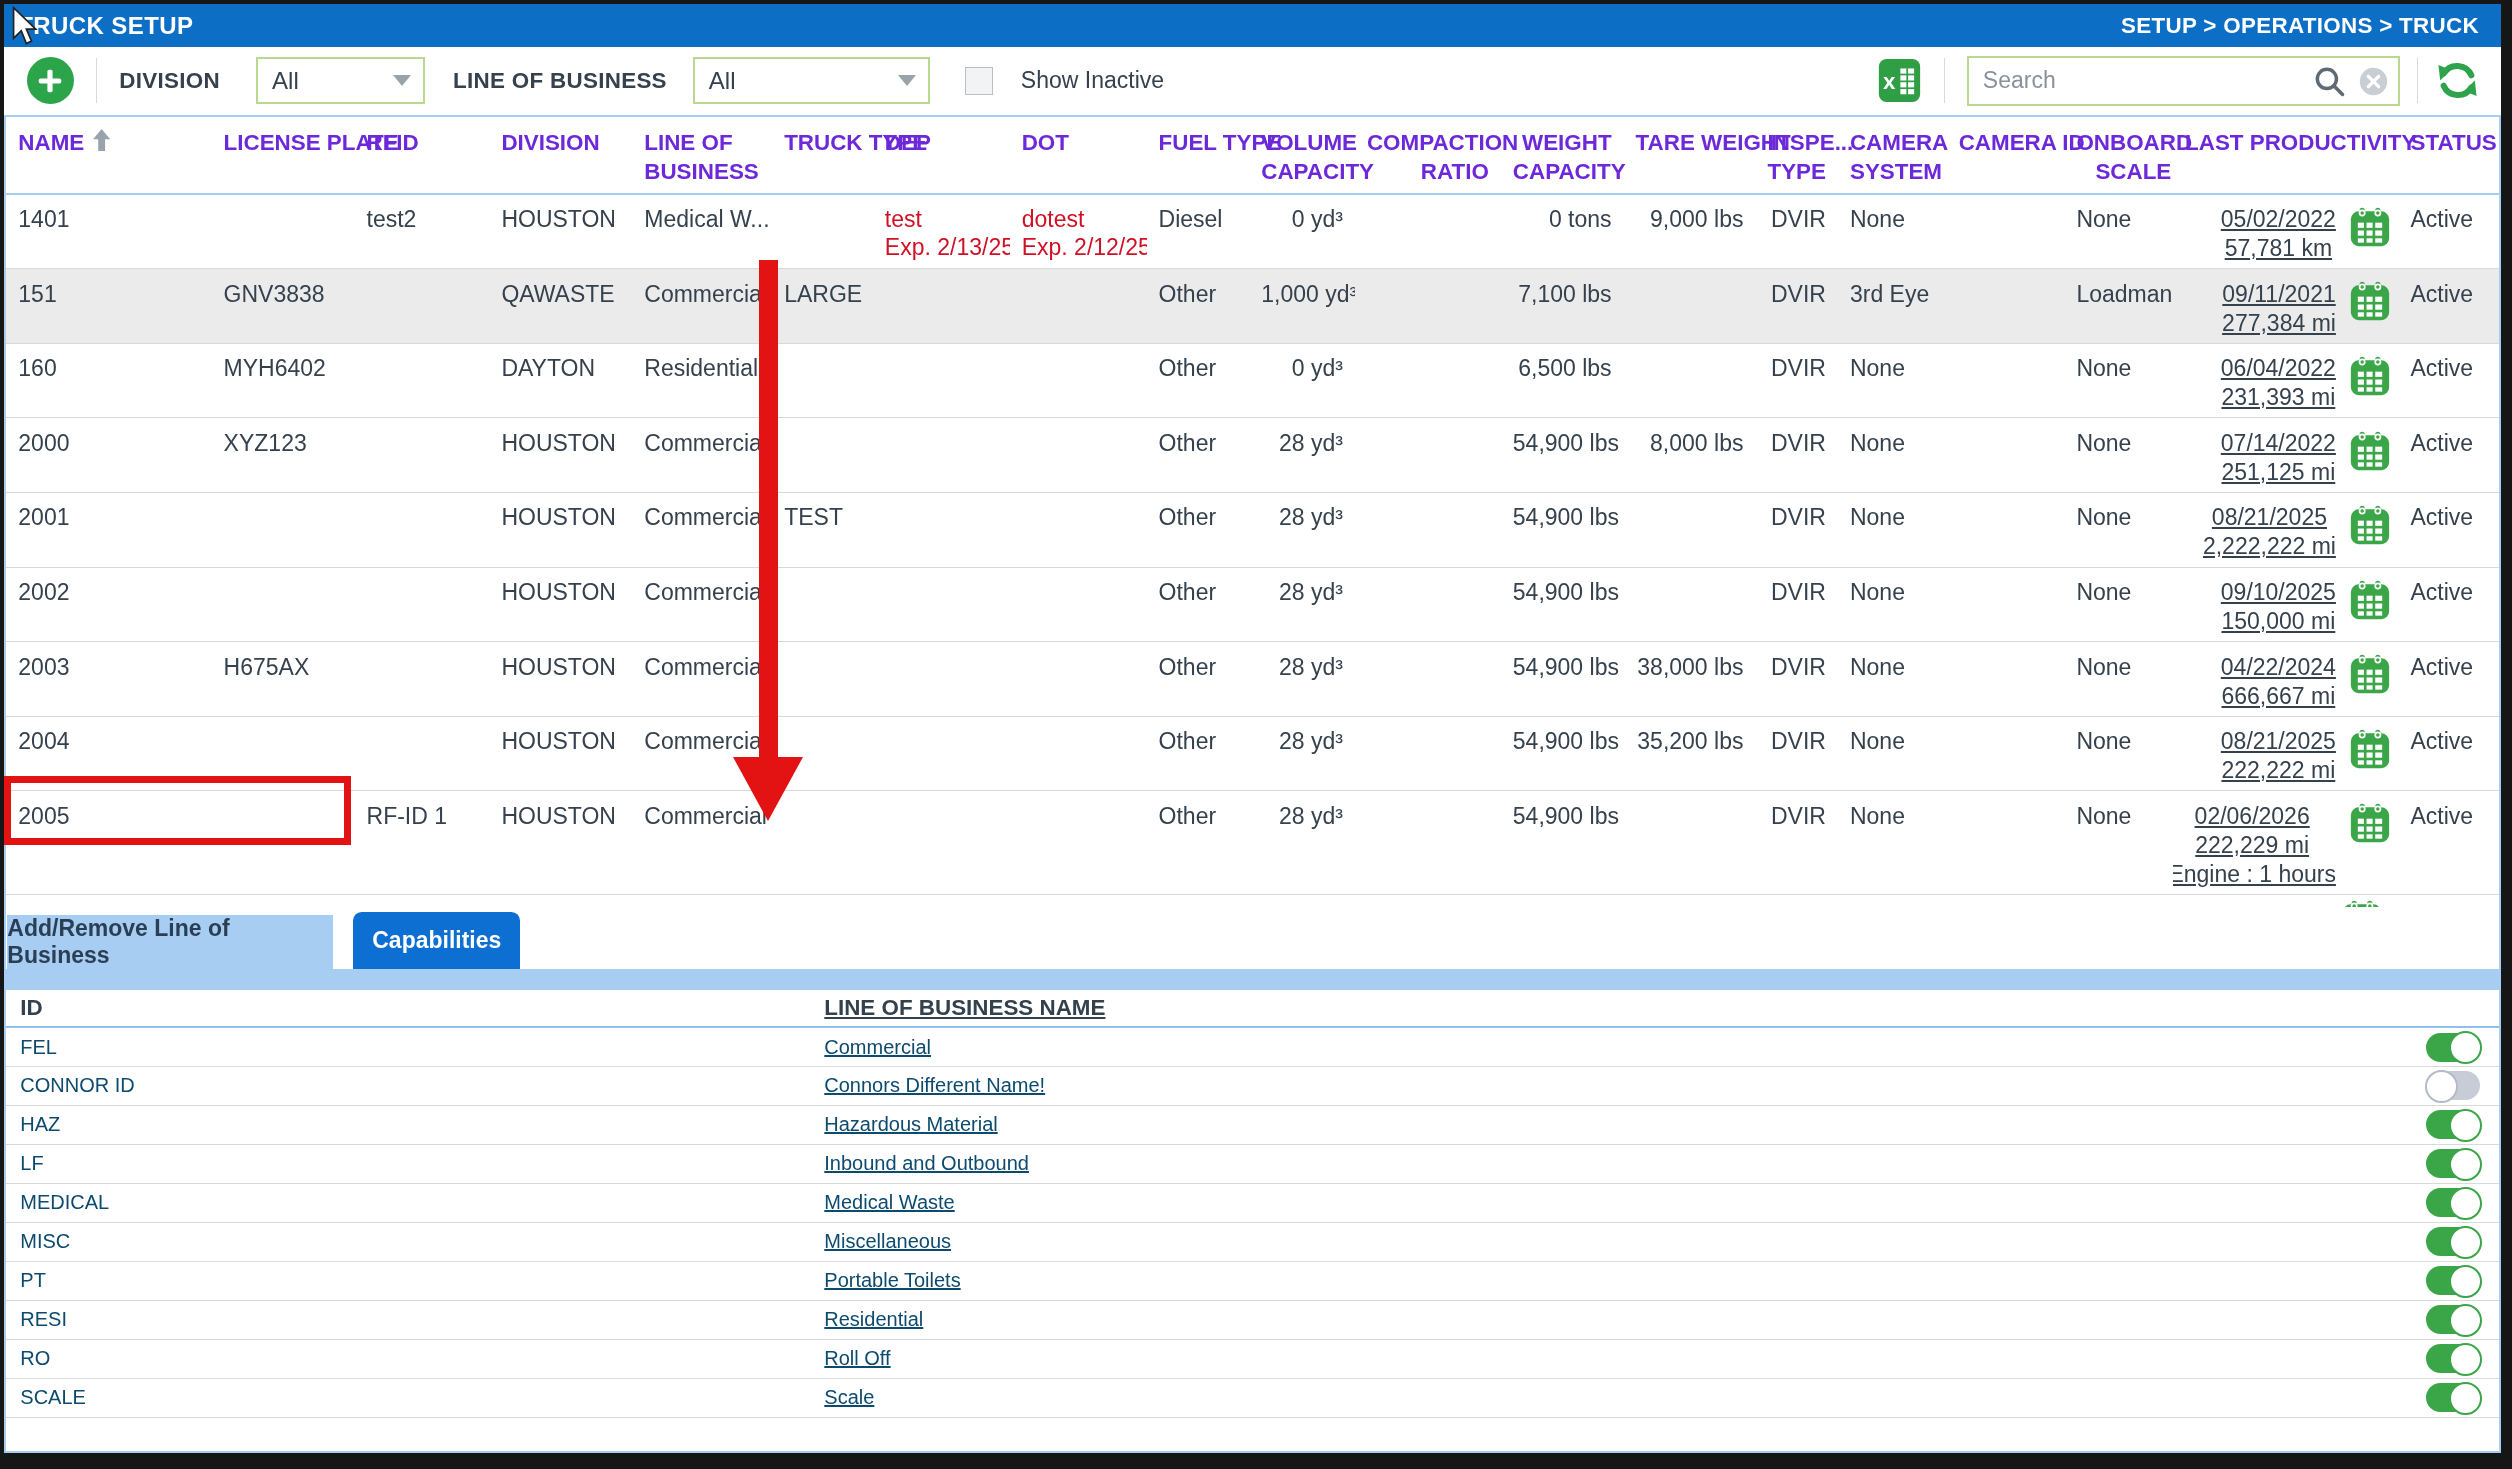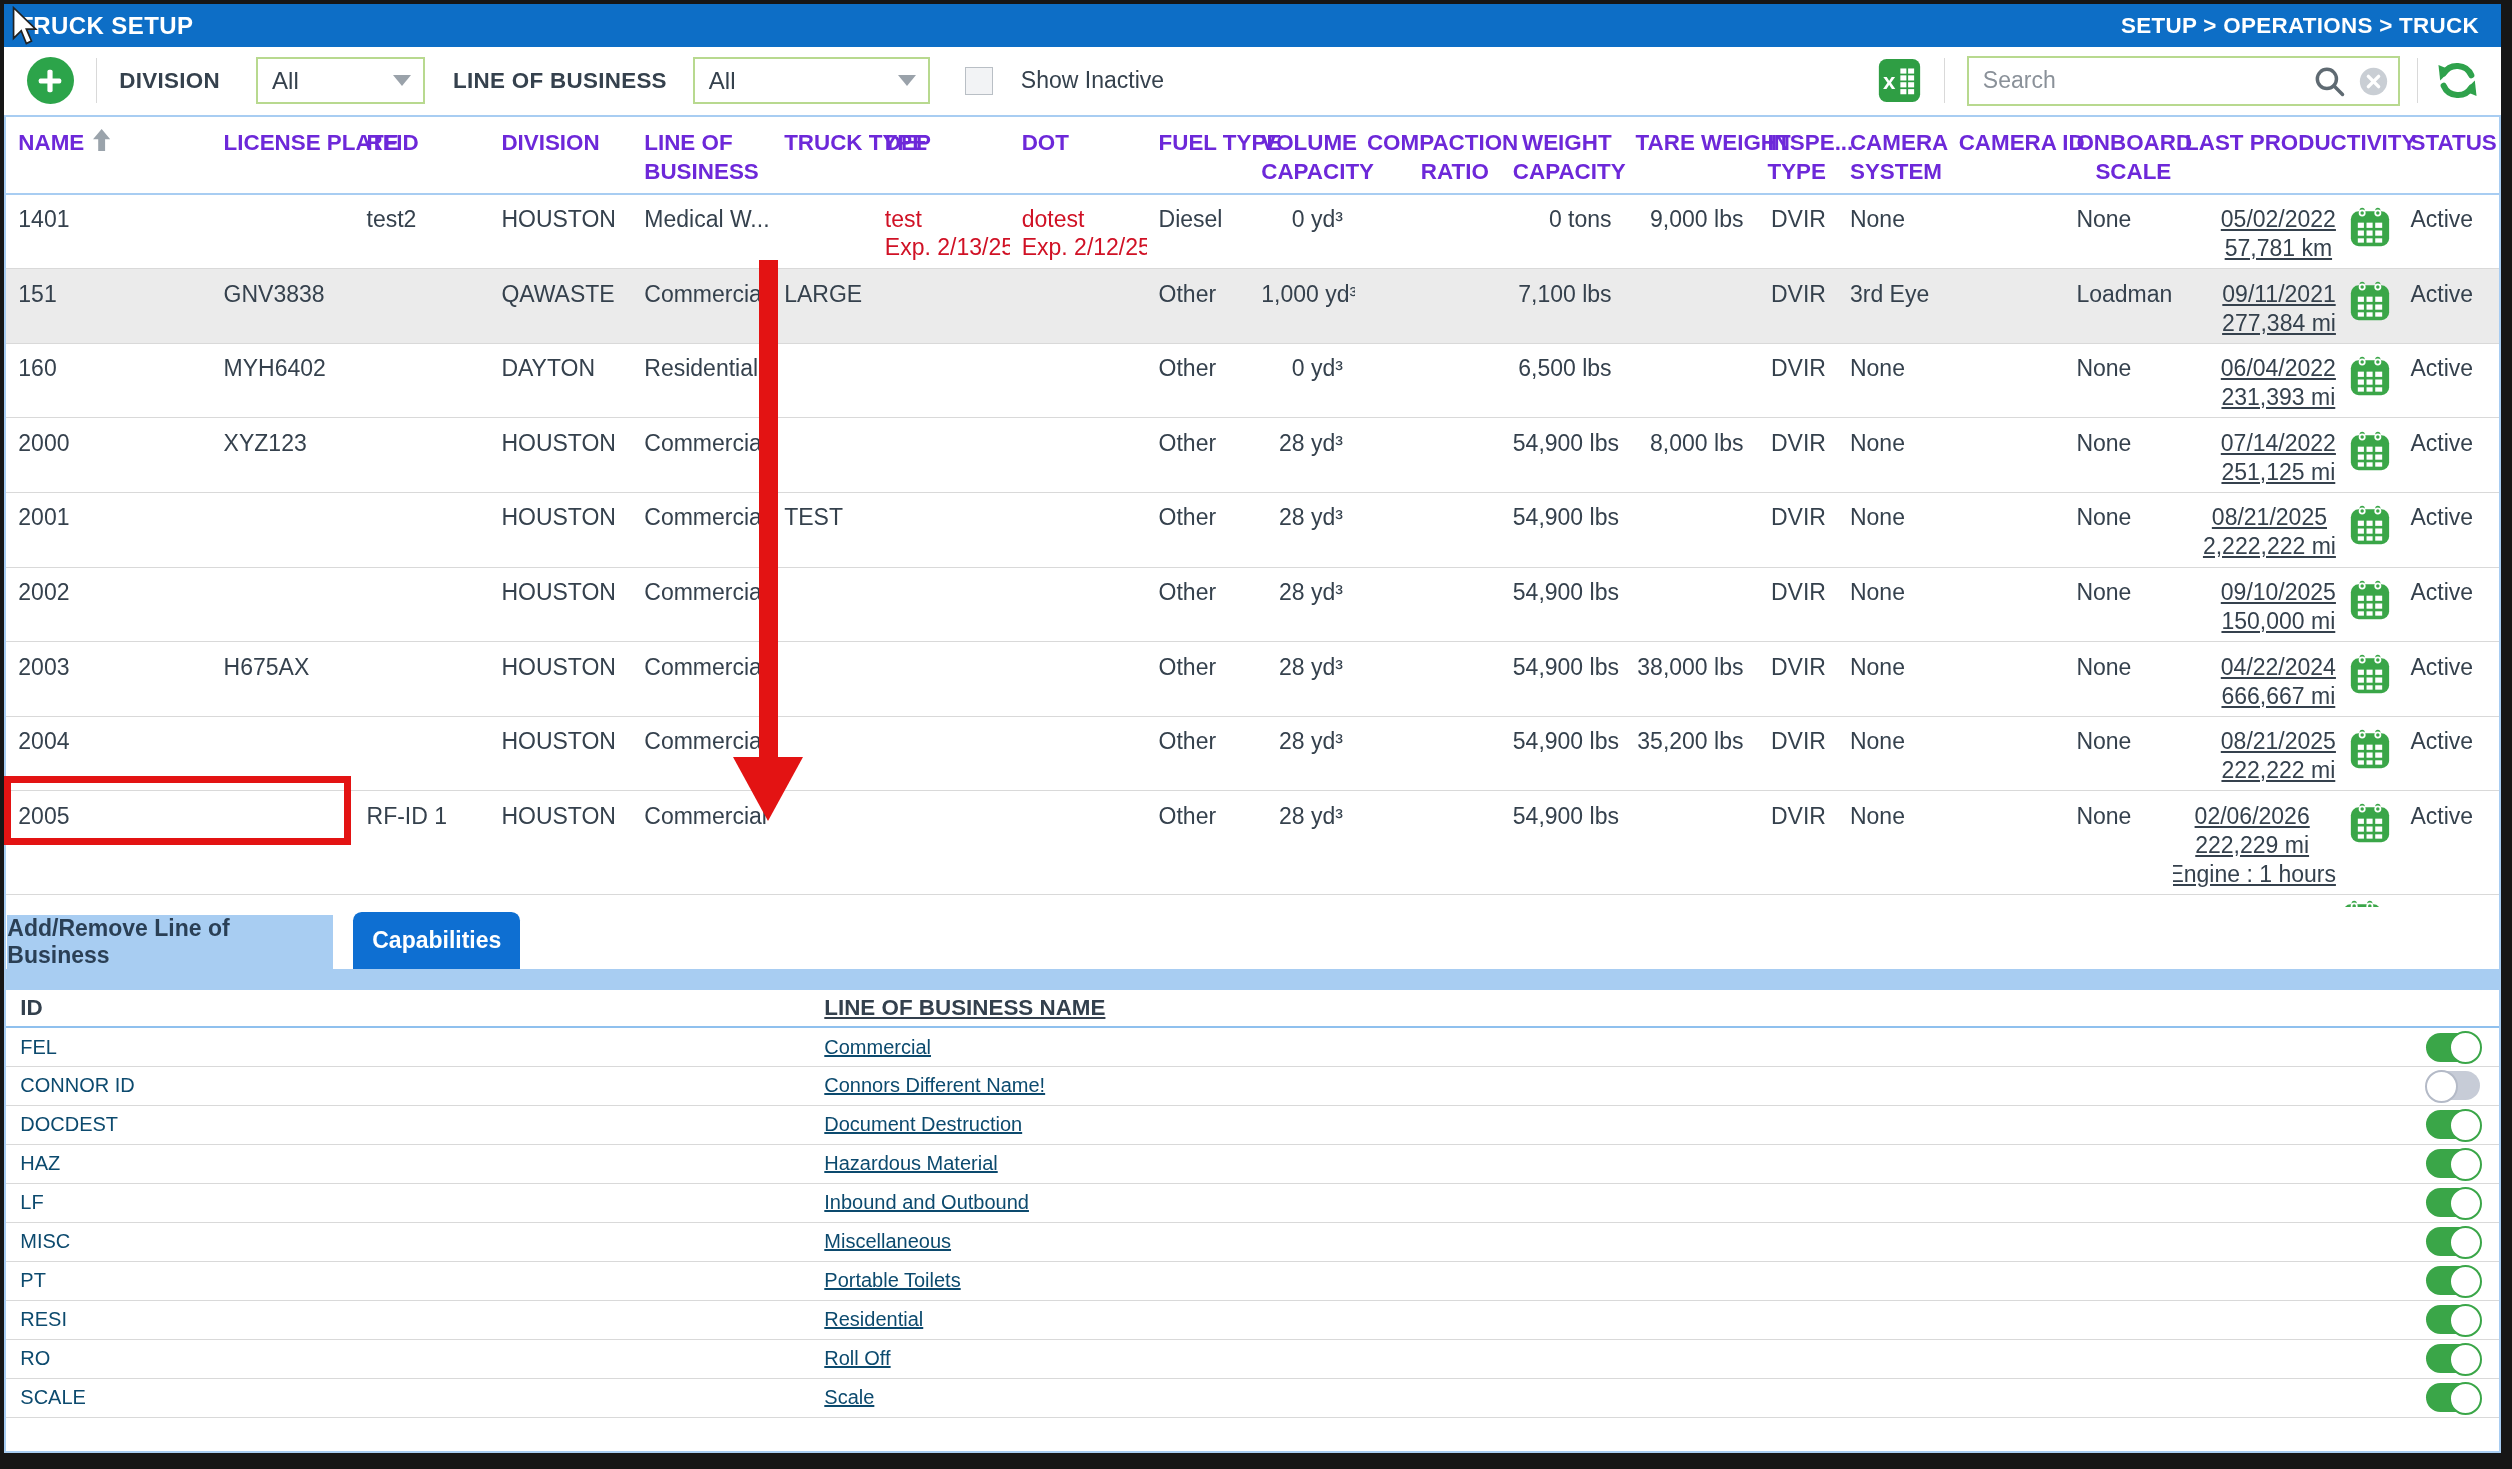--- a/index.html
+++ b/index.html
@@ -726,36 +726,36 @@
     </td>
   </tr>
   <tr>
     <td>CONNOR ID</td>
     <td class="name">Connors Different Name!</td>
     <td class="toggle-cell">
       <div class="toggle off"><div class="knob"></div></div>
     </td>
   </tr>
   <tr>
-    <td>DOCDEST</td>
-    <td class="name">Document Destruction</td>
-    <td class="toggle-cell">
-      <div class="toggle on"><div class="knob"></div></div>
-    </td>
-  </tr>
-  <tr>
     <td>HAZ</td>
     <td class="name">Hazardous Material</td>
     <td class="toggle-cell">
       <div class="toggle on"><div class="knob"></div></div>
     </td>
   </tr>
   <tr>
     <td>LF</td>
     <td class="name">Inbound and Outbound</td>
+    <td class="toggle-cell">
+      <div class="toggle on"><div class="knob"></div></div>
+    </td>
+  </tr>
+  <tr>
+    <td>MEDICAL</td>
+    <td class="name">Medical Waste</td>
     <td class="toggle-cell">
       <div class="toggle on"><div class="knob"></div></div>
     </td>
   </tr>
   <tr>
     <td>MISC</td>
     <td class="name">Miscellaneous</td>
     <td class="toggle-cell">
       <div class="toggle on"><div class="knob"></div></div>
     </td>

